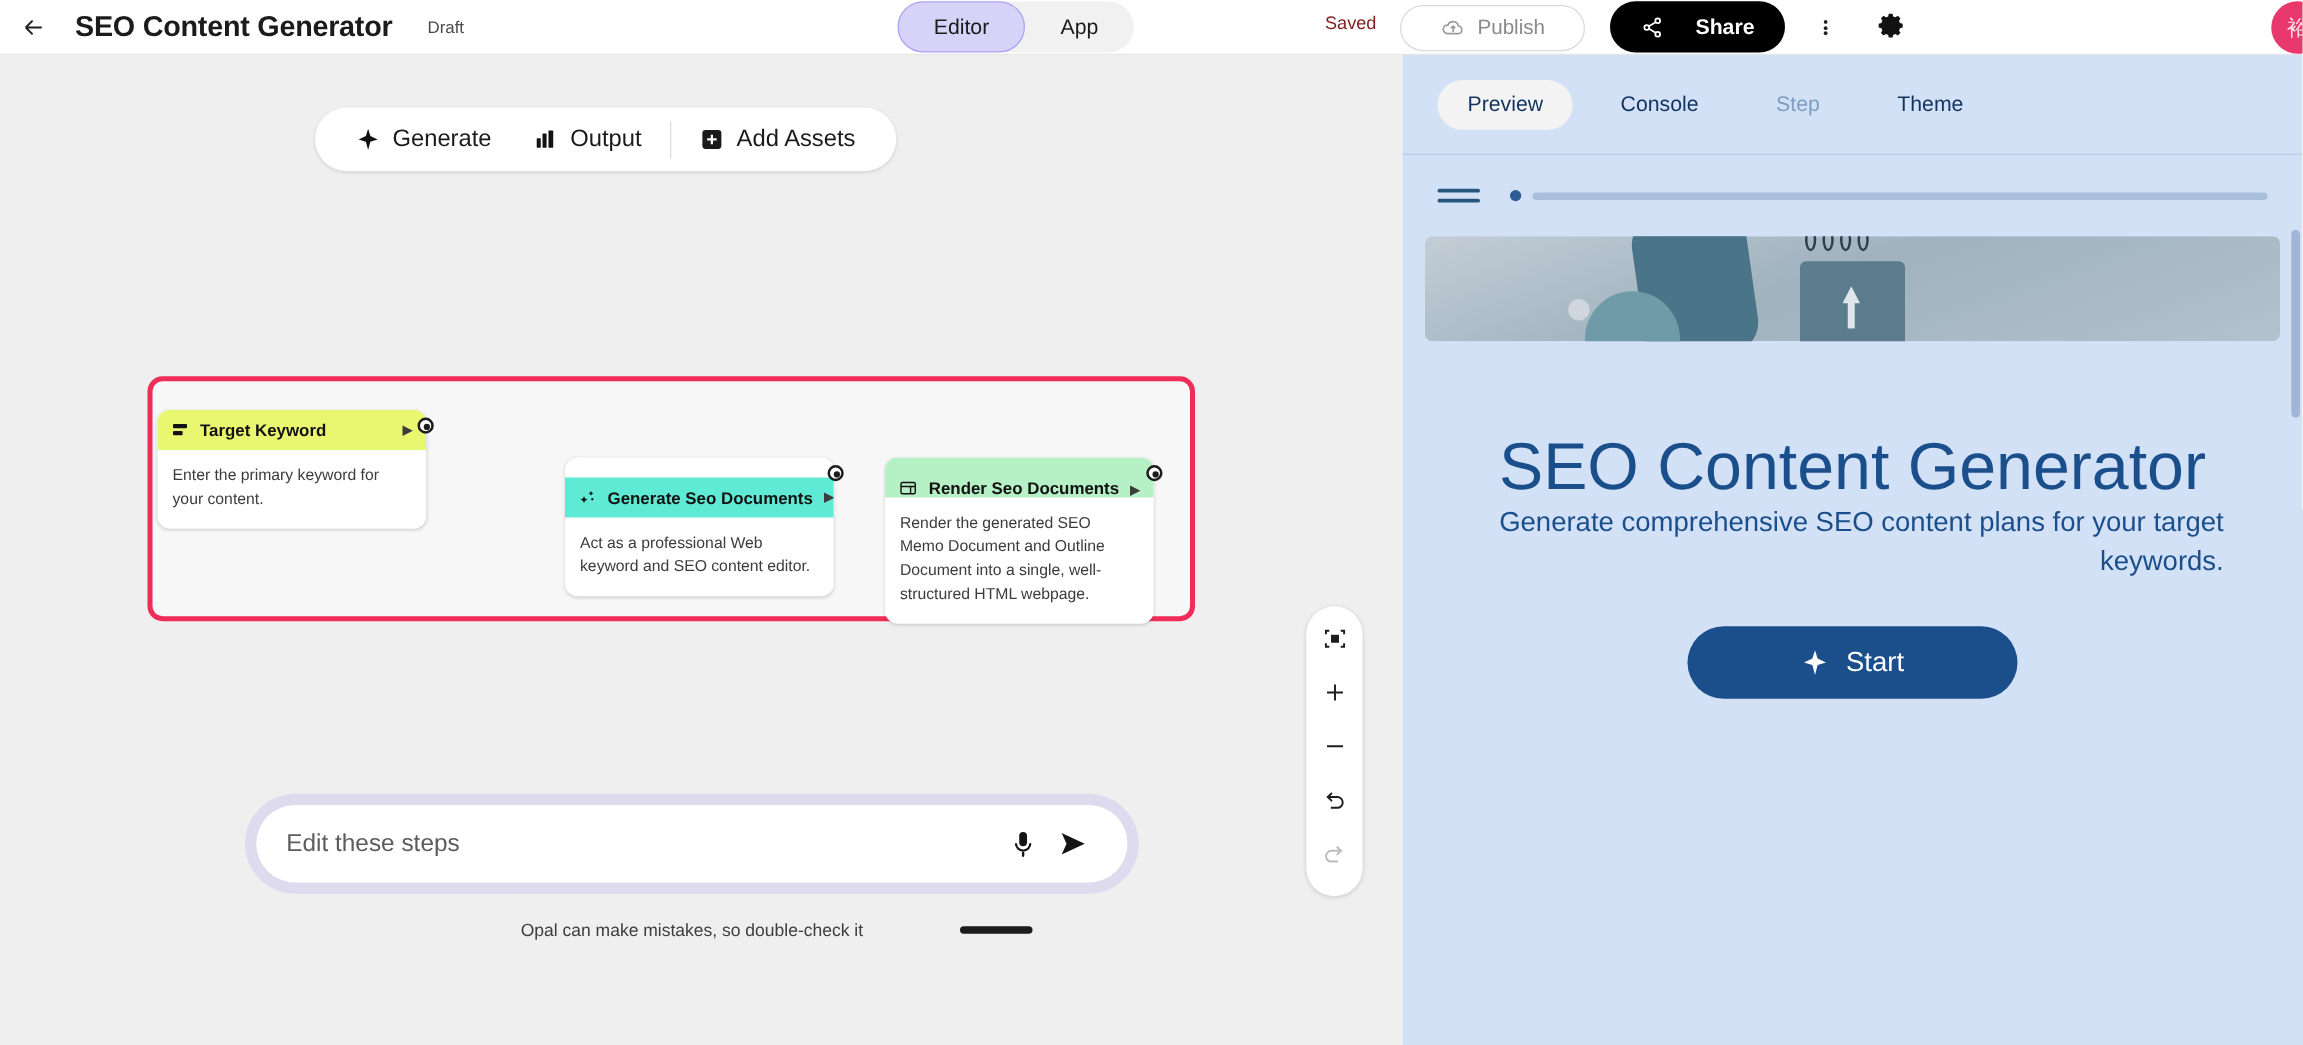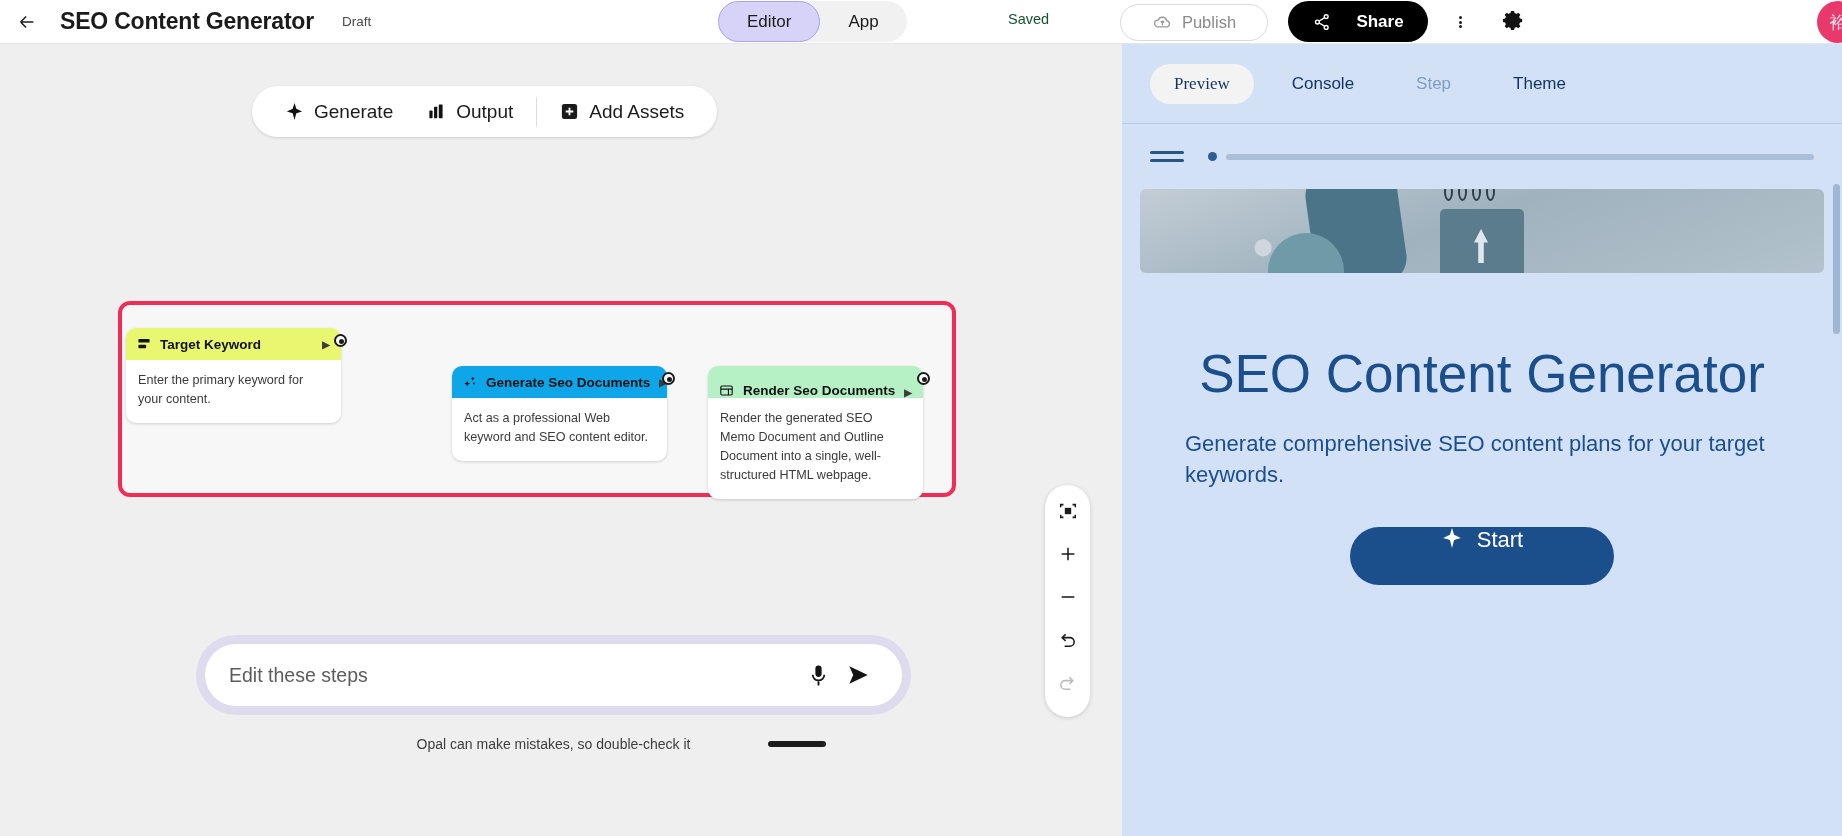--- a/index.html
+++ b/index.html
@@ -36,22 +36,22 @@
   .mode-btn {
     height: 41px; padding: 0 28px; border-radius: 22px;
     display: flex; align-items: center; justify-content: center;
     font-size: 17px; color: #1b1b1b; cursor: pointer;
   }
   .mode-btn.active {
     background: #d6d2f8; border: 1px solid #a9a3ef; color: #1b1b1b;
   }
 
   .saved-label {
-    position: absolute; left: 1008px; top: 11px;
-    font-size: 14.5px; color: #14532d;
+    position: absolute; left: 1060px; top: 11px;
+    font-size: 14.5px; color: #7f1d1d;
   }
   .publish-btn {
     position: absolute; left: 1120px; top: 4px;
     width: 148px; height: 37px; border-radius: 20px;
     border: 1px solid #dadada; background: #fff;
     display: flex; align-items: center; justify-content: center; gap: 9px;
     cursor: pointer; color: #8a8a8a; font-size: 16.5px;
   }
   .share-btn {
     position: absolute; left: 1288px; top: 1px;
@@ -130,21 +130,21 @@
     background: #fff; border: 2px solid #1c1c1c; cursor: pointer;
   }
   .port::after {
     content: ""; position: absolute; left: 3px; top: 3px;
     width: 5px; height: 5px; border-radius: 50%; background: #1c1c1c;
   }
 
   #node-input  { left: 126px; top: 284px; width: 215px; }
   #node-input .node-head { background: #e9f770; }
   #node-gen    { left: 452px; top: 322px; width: 215px; }
-  #node-gen .node-head { background: #0ea5e9; }
+  #node-gen .node-head { background: #5eead4; margin-top: 16px; }
   #node-rend   { left: 708px; top: 322px; width: 215px; }
   #node-rend .node-head { background: #b6f0c5; align-items: flex-end; }
 
   .edges { position: absolute; left: 0; top: 0; width: 1122px; height: 792px;
            pointer-events: none; }
 
   
   .zoom-rail {
     position: absolute; left: 1045px; top: 441px;
     width: 45px; height: 232px; background: #fff; border-radius: 23px;
@@ -189,21 +189,21 @@
     background: #d3e1f7; overflow: hidden;
   }
   .rp-tabs {
     height: 80px; display: flex; align-items: center; padding-left: 28px;
     gap: 14px; border-bottom: 1px solid #b9cbe8;
   }
   .rp-tab {
     padding: 10px 24px; border-radius: 20px; font-size: 17px;
     color: #11335e; cursor: pointer;
   }
-  .rp-tab.active { background: #f3f3f3; font-family: Liberation Serif, serif; }
+  .rp-tab.active { background: #f3f3f3; }
   .rp-tab.muted { color: #7e9dc2; }
 
   .rp-subbar {
     height: 65px; display: flex; align-items: center; padding: 0 28px;
     gap: 24px;
   }
   .hamburger { width: 34px; cursor: pointer; }
   .hamburger div {
     height: 3px; background: #27567f; border-radius: 2px; margin: 5px 0;
   }
@@ -239,26 +239,26 @@
   .hero-img .sp {
     position: absolute; top: -6px; width: 9px; height: 18px;
     border: 2px solid #2d3f49; border-radius: 50%;
   }
 
   .hero-title {
     margin-top: 72px; text-align: center; font-size: 53px; line-height: 1.1;
     color: #1b4f8c; font-weight: normal; padding: 0 60px;
   }
   .hero-sub {
-    margin-top: 26px; text-align: left; font-size: 22px; line-height: 1.4;
+    text-align: right; font-size: 22px; line-height: 1.4;
     color: #1b4f8c; padding: 0 63px;
   }
   .start-btn {
     margin: 36px auto 0 auto; width: 264px; height: 58px; border-radius: 29px;
-    background: #1b4f8c; color: #fff; display: flex; align-items: flex-start;
+    background: #1b4f8c; color: #fff; display: flex; align-items: center;
     justify-content: center; gap: 14px; font-size: 22px; cursor: pointer;
   }
   .rp-scroll {
     position: absolute; right: 2px; top: 140px; width: 7px; height: 150px;
     border-radius: 4px; background: #9fb7d4;
   }
 </style>
 </head>
 <body>
 

